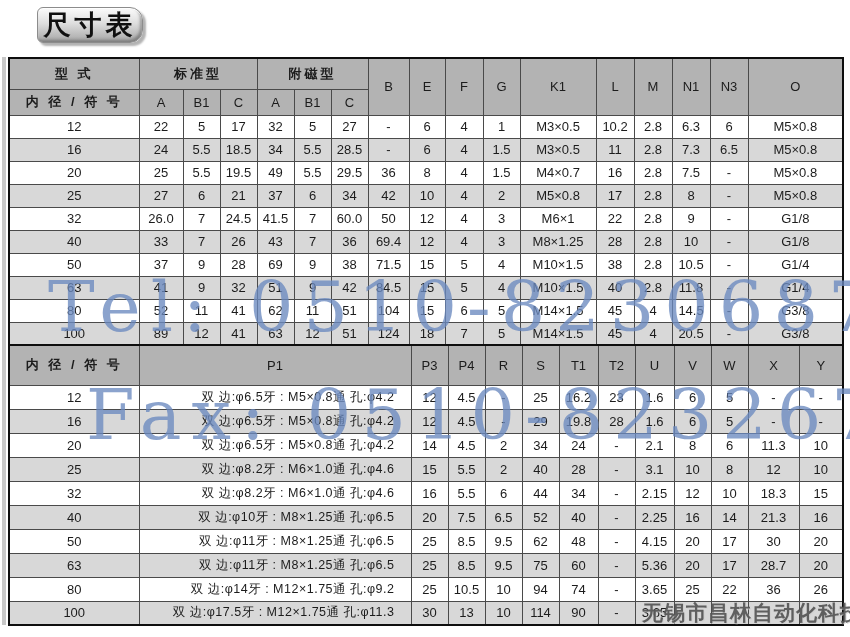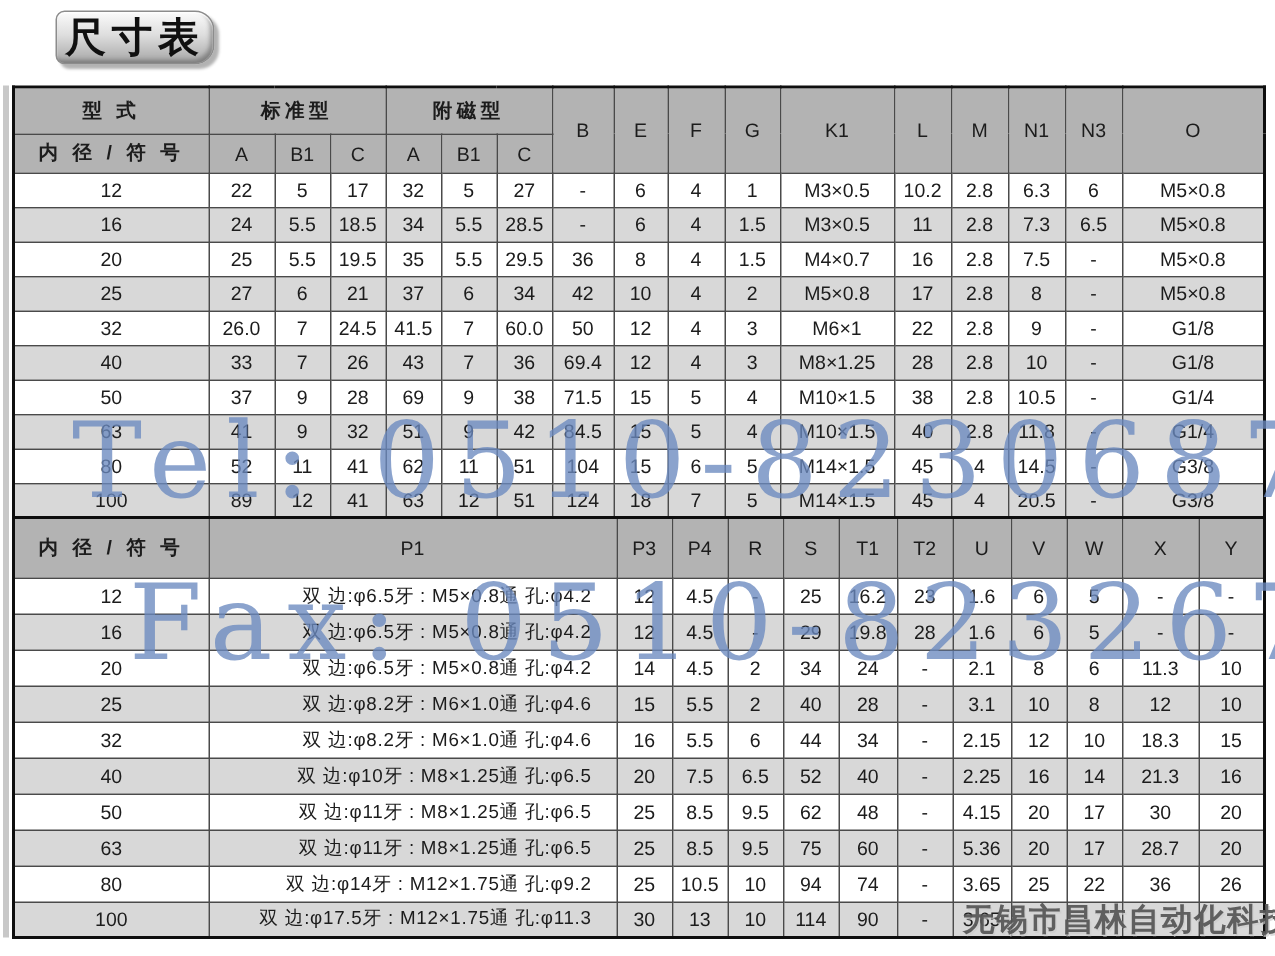--- a/index.html
+++ b/index.html
@@ -158,21 +158,21 @@
         <td>2.8</td>
         <td>7.3</td>
         <td>6.5</td>
         <td>M5×0.8</td>
       </tr>
       <tr>
         <td>20</td>
         <td>25</td>
         <td>5.5</td>
         <td>19.5</td>
-        <td>35</td>
+        <td>49</td>
         <td>5.5</td>
         <td>29.5</td>
         <td>36</td>
         <td>8</td>
         <td>4</td>
         <td>1.5</td>
         <td>M4×0.7</td>
         <td>16</td>
         <td>2.8</td>
         <td>7.5</td>

